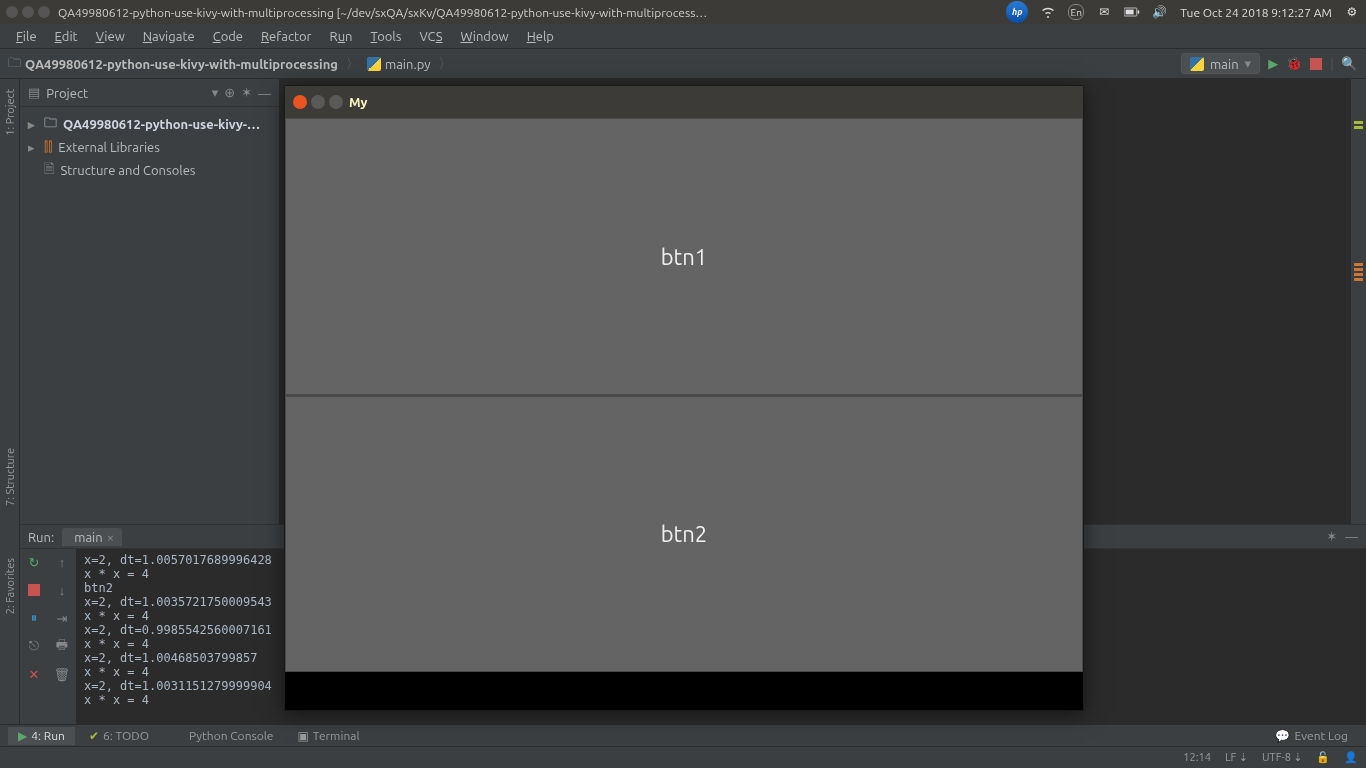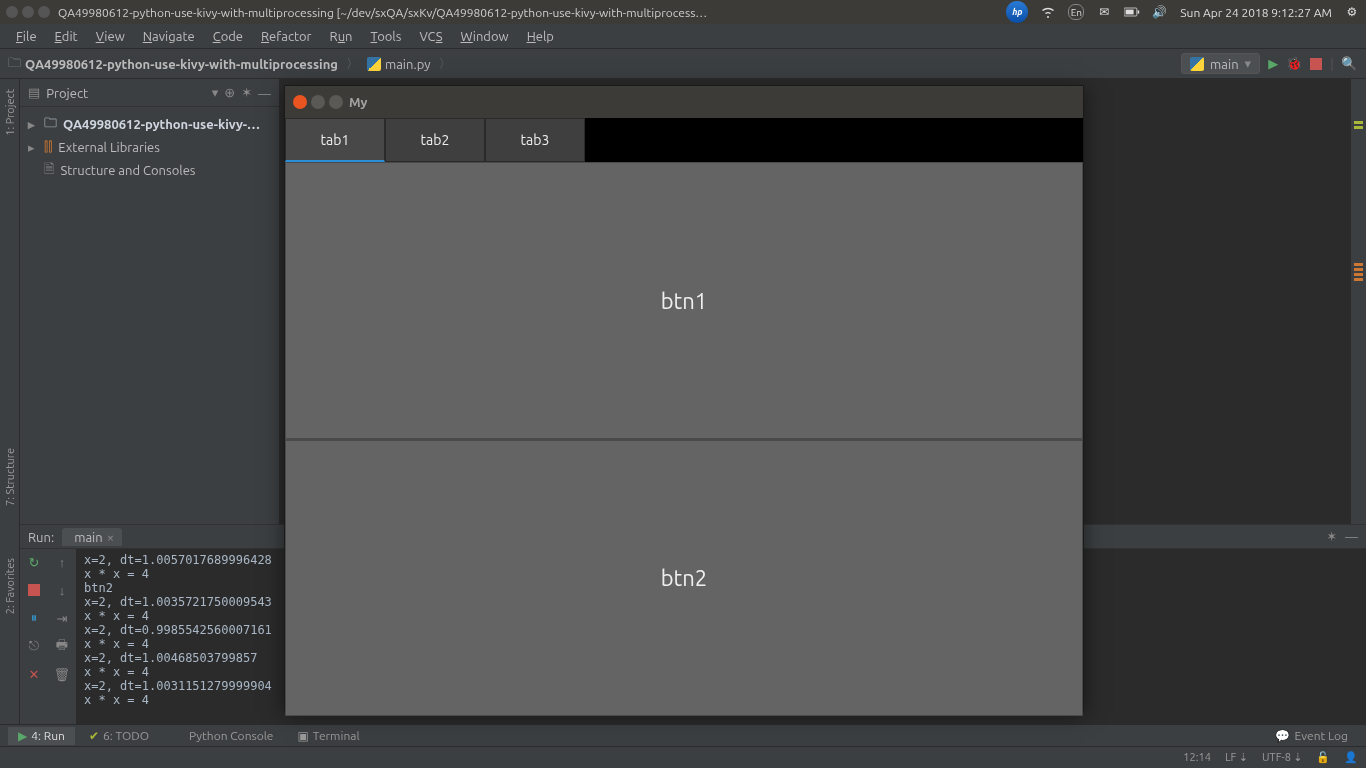--- a/index.html
+++ b/index.html
@@ -70,21 +70,21 @@
 .bottombar .bt.active { background: #4b4f51; color: #ddd; }
 .bottombar .rgt { margin-left: auto; display: flex; align-items: center; gap: 8px; }
 
 
 .statusbar { height: 22px; background: #3c3f41; display: flex; align-items: center; padding: 0 8px; border-top: 1px solid #2b2b2b; font-size: 11px; color: #999; }
 .statusbar .rgt { margin-left: auto; display: flex; gap: 14px; }
 .lock-ic { font-size: 11px; }
 
 
 .kivy { position: absolute; left: 284px; top: 85px; width: 800px; height: 626px; background: #000; border: 1px solid #1a1a1a; box-shadow: 0 4px 20px rgba(0,0,0,.5); }
-.kivy-title { height: 28px; background: #3c3b37; display: flex; align-items: center; padding: 16px 8px; gap: 6px; color: #a3a3a3; font-size: 13px; }
+.kivy-title { height: 28px; background: #3c3b37; display: flex; align-items: center; padding: 16px 8px; gap: 6px; color: #fef9c3; font-size: 13px; }
 .kivy-title .wc { display: flex; gap: 4px; }
 .kivy-title .wc span { width: 14px; height: 14px; border-radius: 50%; display: inline-block; }
 .kivy-title .c1 { background: #e95420; }
 .kivy-title .c2 { background: #5a5955; }
 .kivy-title .c3 { background: #5a5955; }
 .kivy-tabs { height: 44px; background: #000; display: flex; }
 .kivy-tabs .kt { width: 100px; background: #3f3f3f; border: 1px solid #2a2a2a; color: #eee; display: flex; align-items: center; justify-content: center; font-size: 14px; cursor: pointer; }
 .kivy-tabs .kt.active { background: #484848; border-bottom: 2px solid #2a8fd6; }
 .kivy-body { height: calc(626px - 28px - 44px); display: flex; flex-direction: column; justify-content: center; }
 .kivy-btn { flex: 1; background: #646464; border: 1px solid #4a4a4a; color: #f0f0f0; display: flex; align-items: center; justify-content: center; font-size: 22px; cursor: pointer; }
@@ -110,21 +110,21 @@
     <span class="ic" style="border:1px solid #888;padding:0 3px;font-size:10px;">En</span>
     <span class="ic">✉</span>
     <span class="ic">
       <svg width="20" height="12" viewBox="0 0 20 12">
           <rect x="0" y="1" width="16" height="10" rx="1" fill="none" stroke="#ddd"></rect>
           <rect x="17" y="4" width="2" height="4" fill="#ddd"></rect>
           <rect x="2" y="3" width="10" height="6" fill="#ddd"></rect>
         </svg>
     </span>
     <span class="ic">🔊</span>
-    <span>Sun Apr 24 2018  9:12:27 AM</span>
+    <span>Tue Oct 24 2018  9:12:27 AM</span>
     <span class="ic">⚙</span>
   </div>
 </div>
 
 <div class="menubar">
   <span class="mi"><u>F</u>ile</span>
   <span class="mi"><u>E</u>dit</span>
   <span class="mi"><u>V</u>iew</span>
   <span class="mi"><u>N</u>avigate</span>
   <span class="mi"><u>C</u>ode</span>
@@ -291,22 +291,17 @@
 
 <div class="kivy">
   <div class="kivy-title">
     <div class="wc">
       <span class="c1"></span>
       <span class="c2"></span>
       <span class="c3"></span>
     </div>
     <span style="font-weight:bold;">My</span>
   </div>
-  <div class="kivy-tabs">
-    <div class="kt active">tab1</div>
-    <div class="kt">tab2</div>
-    <div class="kt">tab3</div>
-  </div>
   <div class="kivy-body">
     <div class="kivy-btn">btn1</div>
     <div class="kivy-btn">btn2</div>
   </div>
 </div>
 
 </body></html>

